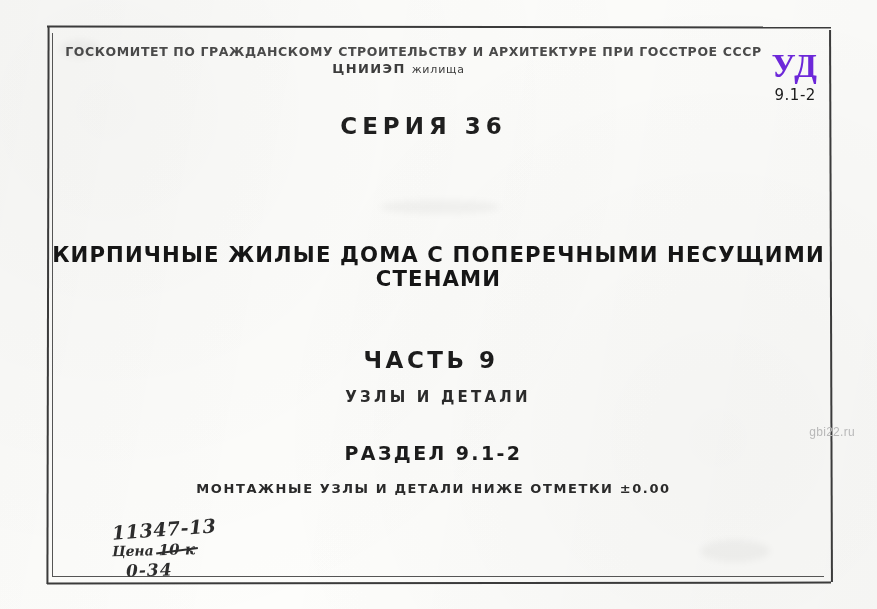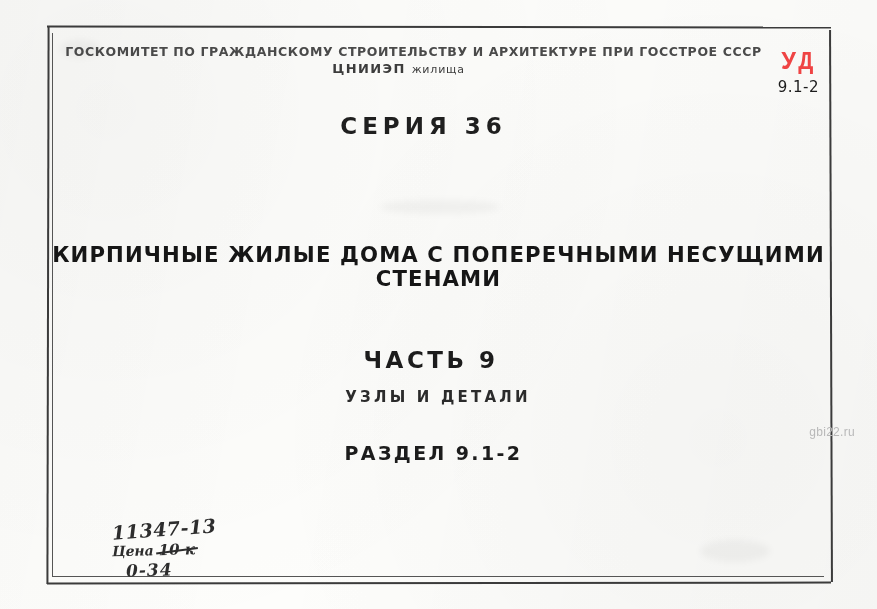--- a/index.html
+++ b/index.html
@@ -82,25 +82,25 @@
 
   
   .code-box {
     position: absolute;
     right: 58px;
     top: 50px;
     text-align: center;
     line-height: 1;
   }
   .code-main {
-    font-family: Liberation Mono, monospace;
-    font-size: 25px;
+    font-family: Liberation Serif, serif;
+    font-size: 33px;
     font-weight: 700;
     letter-spacing: 2px;
-    color: #ef4444;
+    color: #6d28d9;
   }
   .code-sub {
     font-family: "DejaVu Sans", sans-serif;
     font-size: 15px;
     font-weight: 400;
     letter-spacing: 0.5px;
     color: #1c1c1c;
     margin-top: 5px;
   }
 
@@ -286,20 +286,21 @@
   </div>
 
   <div class="series">СЕРИЯ  36</div>
 
   <div class="main-title">КИРПИЧНЫЕ ЖИЛЫЕ ДОМА С ПОПЕРЕЧНЫМИ НЕСУЩИМИ СТЕНАМИ</div>
 
   <div class="part">ЧАСТЬ  9</div>
   <div class="part-sub">УЗЛЫ  И  ДЕТАЛИ</div>
 
   <div class="section">РАЗДЕЛ  9.1-2</div>
+  <div class="section-sub">МОНТАЖНЫЕ УЗЛЫ  И ДЕТАЛИ   НИЖЕ  ОТМЕТКИ ±0.00</div>
 
   <div class="handwritten">
     <div class="hw-num">11347-13</div>
     <div class="hw-price-row">
       <span class="hw-price-label">Цена</span>
       <span class="hw-price-val">10 к</span>
     </div>
     <div class="hw-code">0-34</div>
   </div>
 

